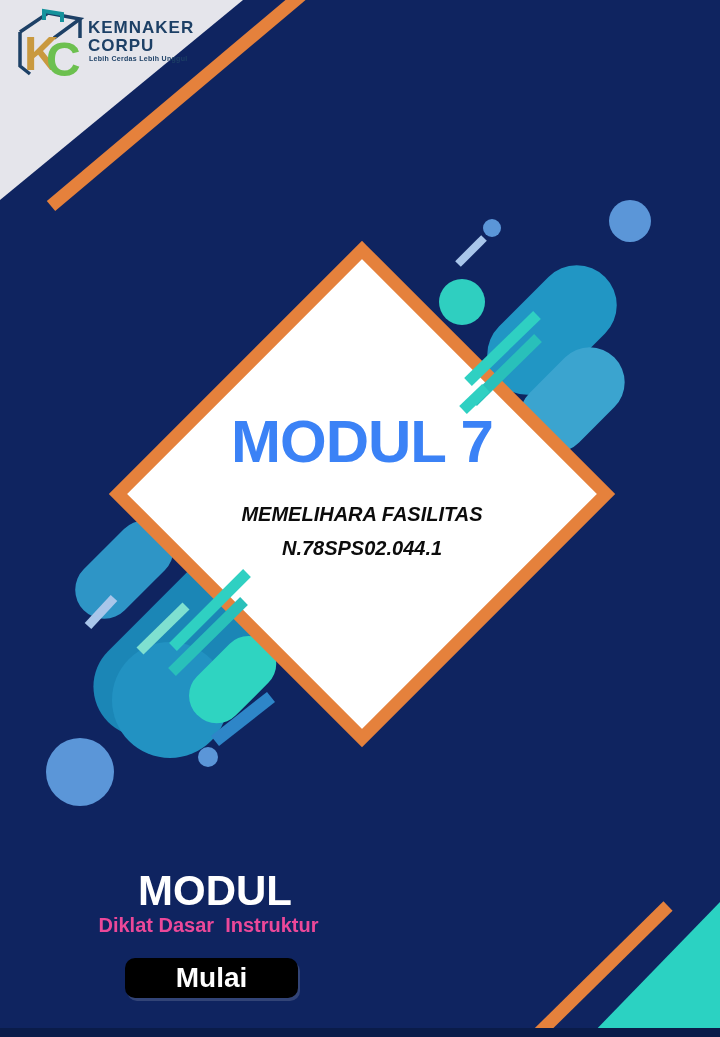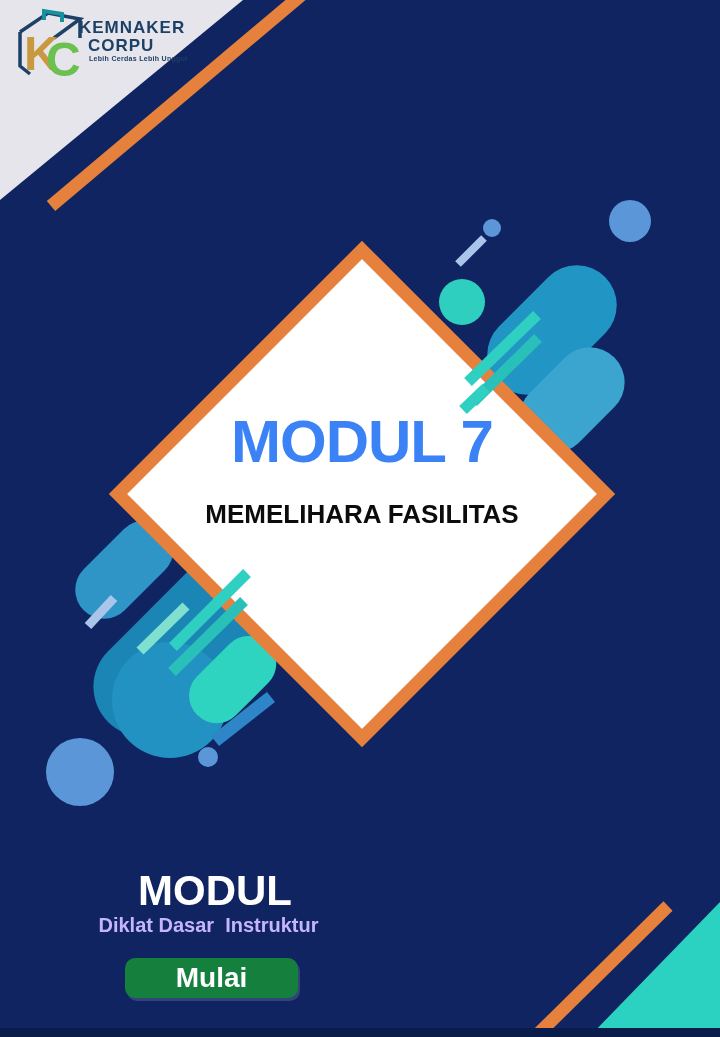--- a/index.html
+++ b/index.html
@@ -4,38 +4,38 @@
 <style>
   html,body{margin:0;padding:0;background:#333;}
   .page{
     position:relative;width:720px;height:1037px;overflow:hidden;
     background:#0f2460;
     font-family:"Liberation Sans", sans-serif;
   }
   .bg-svg{position:absolute;left:0;top:0;width:720px;height:1037px;display:block;}
   
   .logo-cube{position:absolute;left:10px;top:4px;}
-  .brand-line1{position:absolute;left:79px;top:18px;font-size:17px;font-weight:bold;
+  .brand-line1{position:absolute;left:88px;top:18px;font-size:17px;font-weight:bold;
     letter-spacing:1px;color:#1d4066;}
   .brand-line2{position:absolute;left:88px;top:36px;font-size:17px;font-weight:bold;
     letter-spacing:1px;color:#1d4066;}
   .brand-tagline{position:absolute;left:89px;top:55px;font-size:7px;font-weight:bold;
     color:#1d4066;letter-spacing:.3px;}
   
   .module-title{position:absolute;left:152px;top:412px;width:420px;text-align:center;
     font-size:60px;line-height:60px;font-weight:bold;color:#3b82f6;letter-spacing:-1px;}
   .subtitle{position:absolute;left:152px;top:497px;width:420px;text-align:center;
-    font-size:26px;line-height:34px;font-weight:bold;color:#0c0c0c;}
+    font-size:20px;line-height:34px;font-weight:bold;color:#0c0c0c;font-style:italic;}
   
   .footer-heading{position:absolute;left:120px;top:870px;width:190px;text-align:center;
     font-size:42px;line-height:42px;font-weight:bold;color:#ffffff;}
   .footer-subheading{position:absolute;left:86px;top:915px;width:245px;text-align:center;
-    font-size:20px;line-height:20px;font-weight:bold;color:#c4b5fd;white-space:pre;}
+    font-size:20px;line-height:20px;font-weight:bold;color:#ec4899;white-space:pre;}
   .start-btn{position:absolute;left:125px;top:958px;width:173px;height:40px;
-    background:#15803d;border:none;border-radius:10px;cursor:pointer;
+    background:#000000;border:none;border-radius:10px;cursor:pointer;
     color:#ffffff;font-family:"Liberation Sans", sans-serif;
     font-size:28px;font-weight:bold;display:flex;align-items:center;justify-content:center;
     box-shadow:2px 3px 0 rgba(255,255,255,0.15);}
 </style>
 </head>
 <body>
 
 <div class="page">
 
   <svg class="bg-svg" viewBox="0 0 720 1037">
@@ -88,19 +88,20 @@
     <text x="14" y="66" font-size="48" font-weight="bold" fill="#c9993f" font-family="Liberation Sans, sans-serif">K</text>
     <text x="36" y="72" font-size="48" font-weight="bold" fill="#6cc04f" font-family="Liberation Sans, sans-serif">C</text>
   </svg>
   <div class="brand-line1">KEMNAKER</div>
   <div class="brand-line2">CORPU</div>
   <div class="brand-tagline">Lebih Cerdas Lebih Unggul</div>
 
   <div class="module-title">MODUL 7</div>
   <div class="subtitle">
     <div>MEMELIHARA FASILITAS</div>
+    <div>N.78SPS02.044.1</div>
   </div>
 
   <div class="footer-heading">MODUL</div>
   <div class="footer-subheading">Diklat Dasar  Instruktur</div>
   <button class="start-btn">Mulai</button>
 
 </div>
 
 </body></html>

